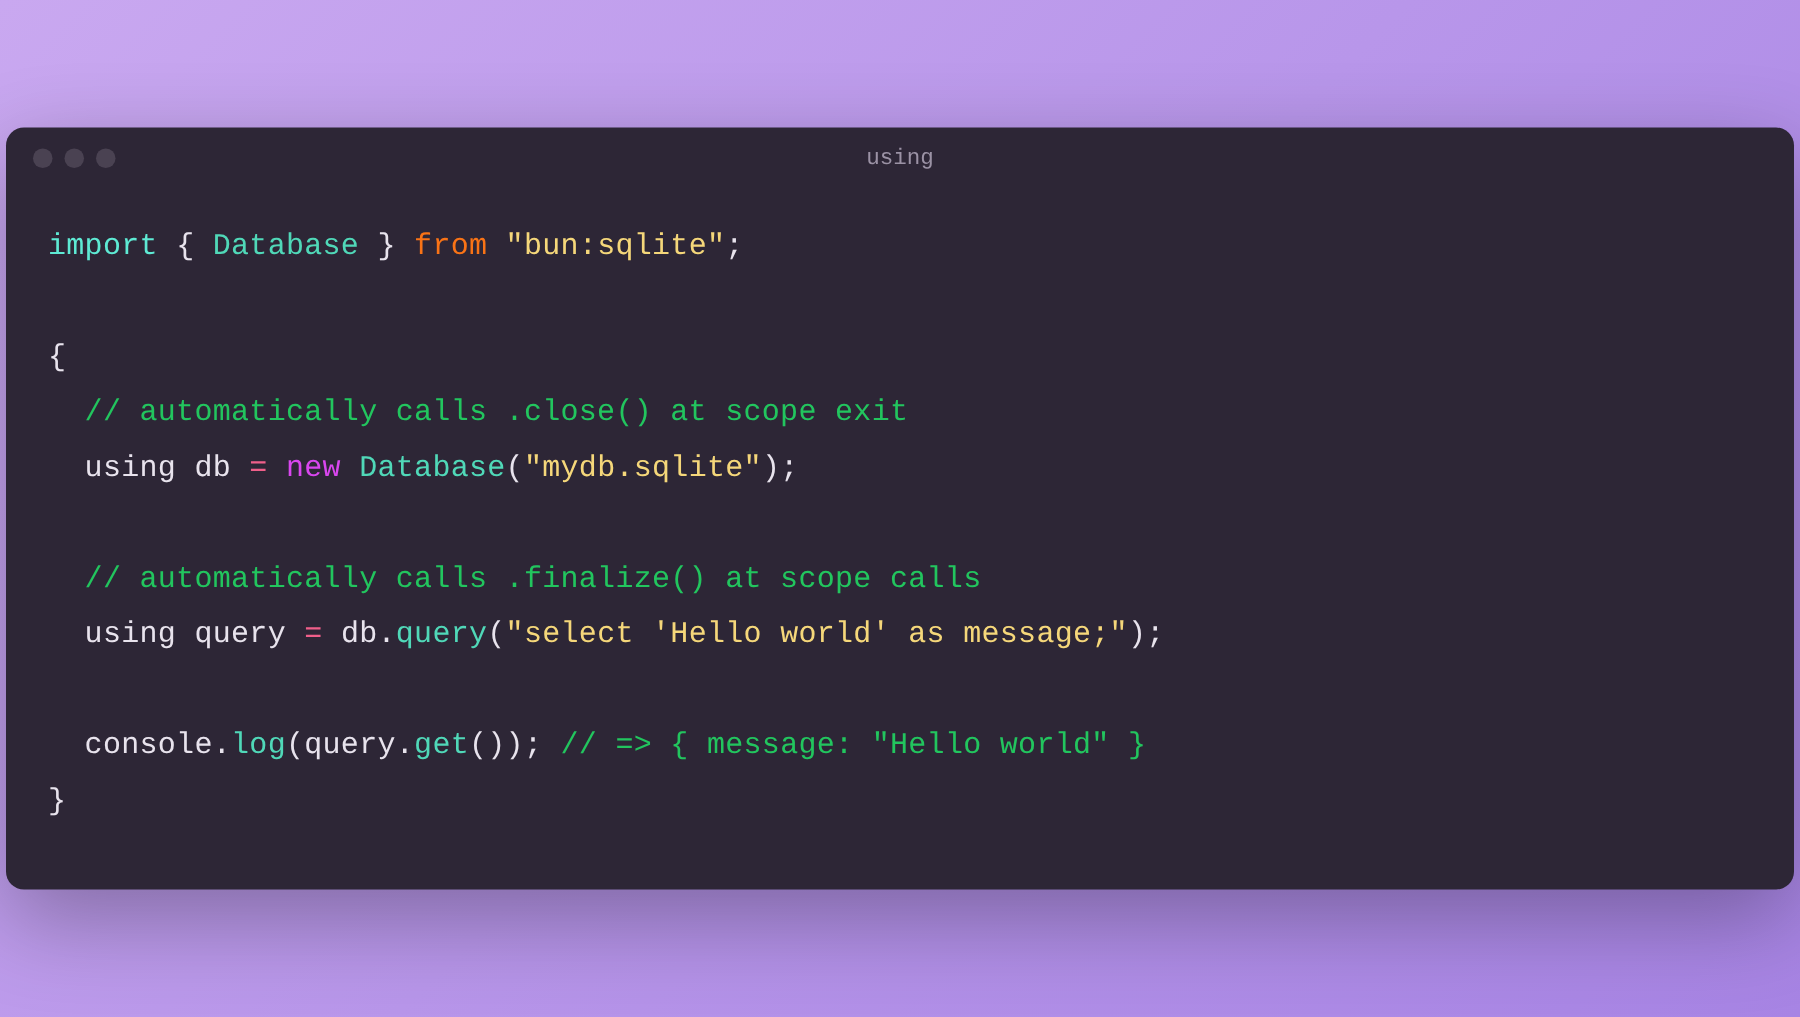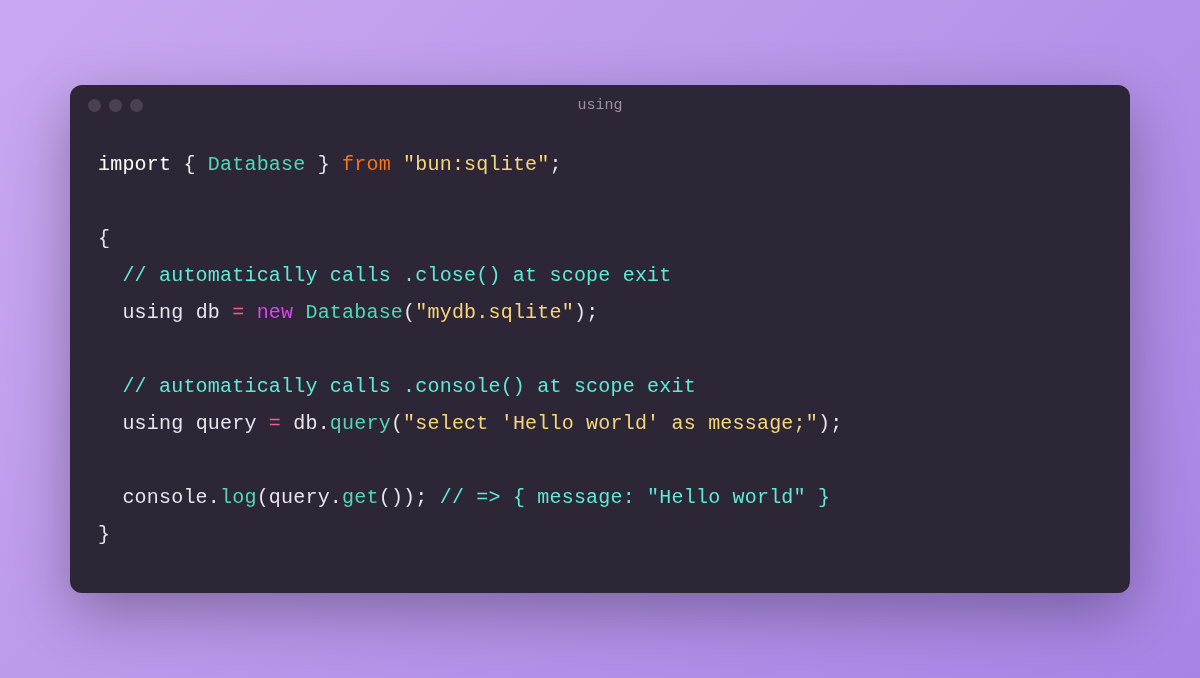--- a/index.html
+++ b/index.html
@@ -13,21 +13,21 @@
       height: 678px;
       background: linear-gradient(135deg, #c9a8f0 0%, #b896ea 50%, #a784e4 100%);
       display: flex;
       align-items: center;
       justify-content: center;
       font-family: 'Menlo', 'Monaco', 'Consolas', 'Courier New', monospace;
       overflow: hidden;
     }
 
     .editor-window {
-      width: 1060px;
+      width: 1192px;
       background: #2d2636;
       border-radius: 12px;
       box-shadow: 0 20px 60px rgba(0, 0, 0, 0.3);
       overflow: hidden;
     }
 
     .title-bar {
       display: flex;
       align-items: center;
       padding: 14px 18px;
@@ -60,27 +60,27 @@
       font-size: 20px;
       line-height: 1.85;
       letter-spacing: 0.2px;
     }
 
     .code-line {
       white-space: pre;
       color: #e8e3ed;
     }
 
-    .tok-keyword { color: #ffffff; }
+    .tok-keyword { color: #5eead4; }
     .tok-brace { color: #e8e3ed; }
     .tok-class { color: #50d8b8; margin-top: 40px; }
     .tok-from { color: #f97316; }
     .tok-string { color: #f5d77a; }
     .tok-punct { color: #e8e3ed; }
-    .tok-comment { color: #5eead4; }
+    .tok-comment { color: #22c55e; }
     .tok-using { color: #e8e3ed; }
     .tok-var { color: #e8e3ed; }
     .tok-op { color: #f05f8a; }
     .tok-new { color: #d946ef; }
     .tok-ident { color: #e8e3ed; }
     .tok-method { color: #50d8b8; }
     .tok-paren { color: #e8e3ed; }
   </style>
 </head>
 <body>
@@ -95,19 +95,19 @@
     <div class="window-title">using</div>
   </div>
 
   <div class="code-area">
     <div class="code-line"><span class="tok-keyword">import</span><span class="tok-brace"> { </span><span class="tok-class">Database</span><span class="tok-brace"> } </span><span class="tok-from">from</span><span> </span><span class="tok-string">"bun:sqlite"</span><span class="tok-punct">;</span></div>
     <div class="code-line">&nbsp;</div>
     <div class="code-line"><span class="tok-brace">{</span></div>
     <div class="code-line"><span>  </span><span class="tok-comment">// automatically calls .close() at scope exit</span></div>
     <div class="code-line"><span>  </span><span class="tok-using">using</span><span> </span><span class="tok-var">db</span><span> </span><span class="tok-op">=</span><span> </span><span class="tok-new">new</span><span> </span><span class="tok-class">Database</span><span class="tok-paren">(</span><span class="tok-string">"mydb.sqlite"</span><span class="tok-paren">)</span><span class="tok-punct">;</span></div>
     <div class="code-line">&nbsp;</div>
-    <div class="code-line"><span>  </span><span class="tok-comment">// automatically calls .console() at scope exit</span></div>
+    <div class="code-line"><span>  </span><span class="tok-comment">// automatically calls .finalize() at scope calls</span></div>
     <div class="code-line"><span>  </span><span class="tok-using">using</span><span> </span><span class="tok-var">query</span><span> </span><span class="tok-op">=</span><span> </span><span class="tok-ident">db</span><span class="tok-punct">.</span><span class="tok-method">query</span><span class="tok-paren">(</span><span class="tok-string">"select 'Hello world' as message;"</span><span class="tok-paren">)</span><span class="tok-punct">;</span></div>
     <div class="code-line">&nbsp;</div>
     <div class="code-line"><span>  </span><span class="tok-ident">console</span><span class="tok-punct">.</span><span class="tok-method">log</span><span class="tok-paren">(</span><span class="tok-ident">query</span><span class="tok-punct">.</span><span class="tok-method">get</span><span class="tok-paren">(</span><span class="tok-paren">)</span><span class="tok-paren">)</span><span class="tok-punct">;</span><span> </span><span class="tok-comment">// =&gt; { message: "Hello world" }</span></div>
     <div class="code-line"><span class="tok-brace">}</span></div>
   </div>
 </div>
 
 </body></html>

